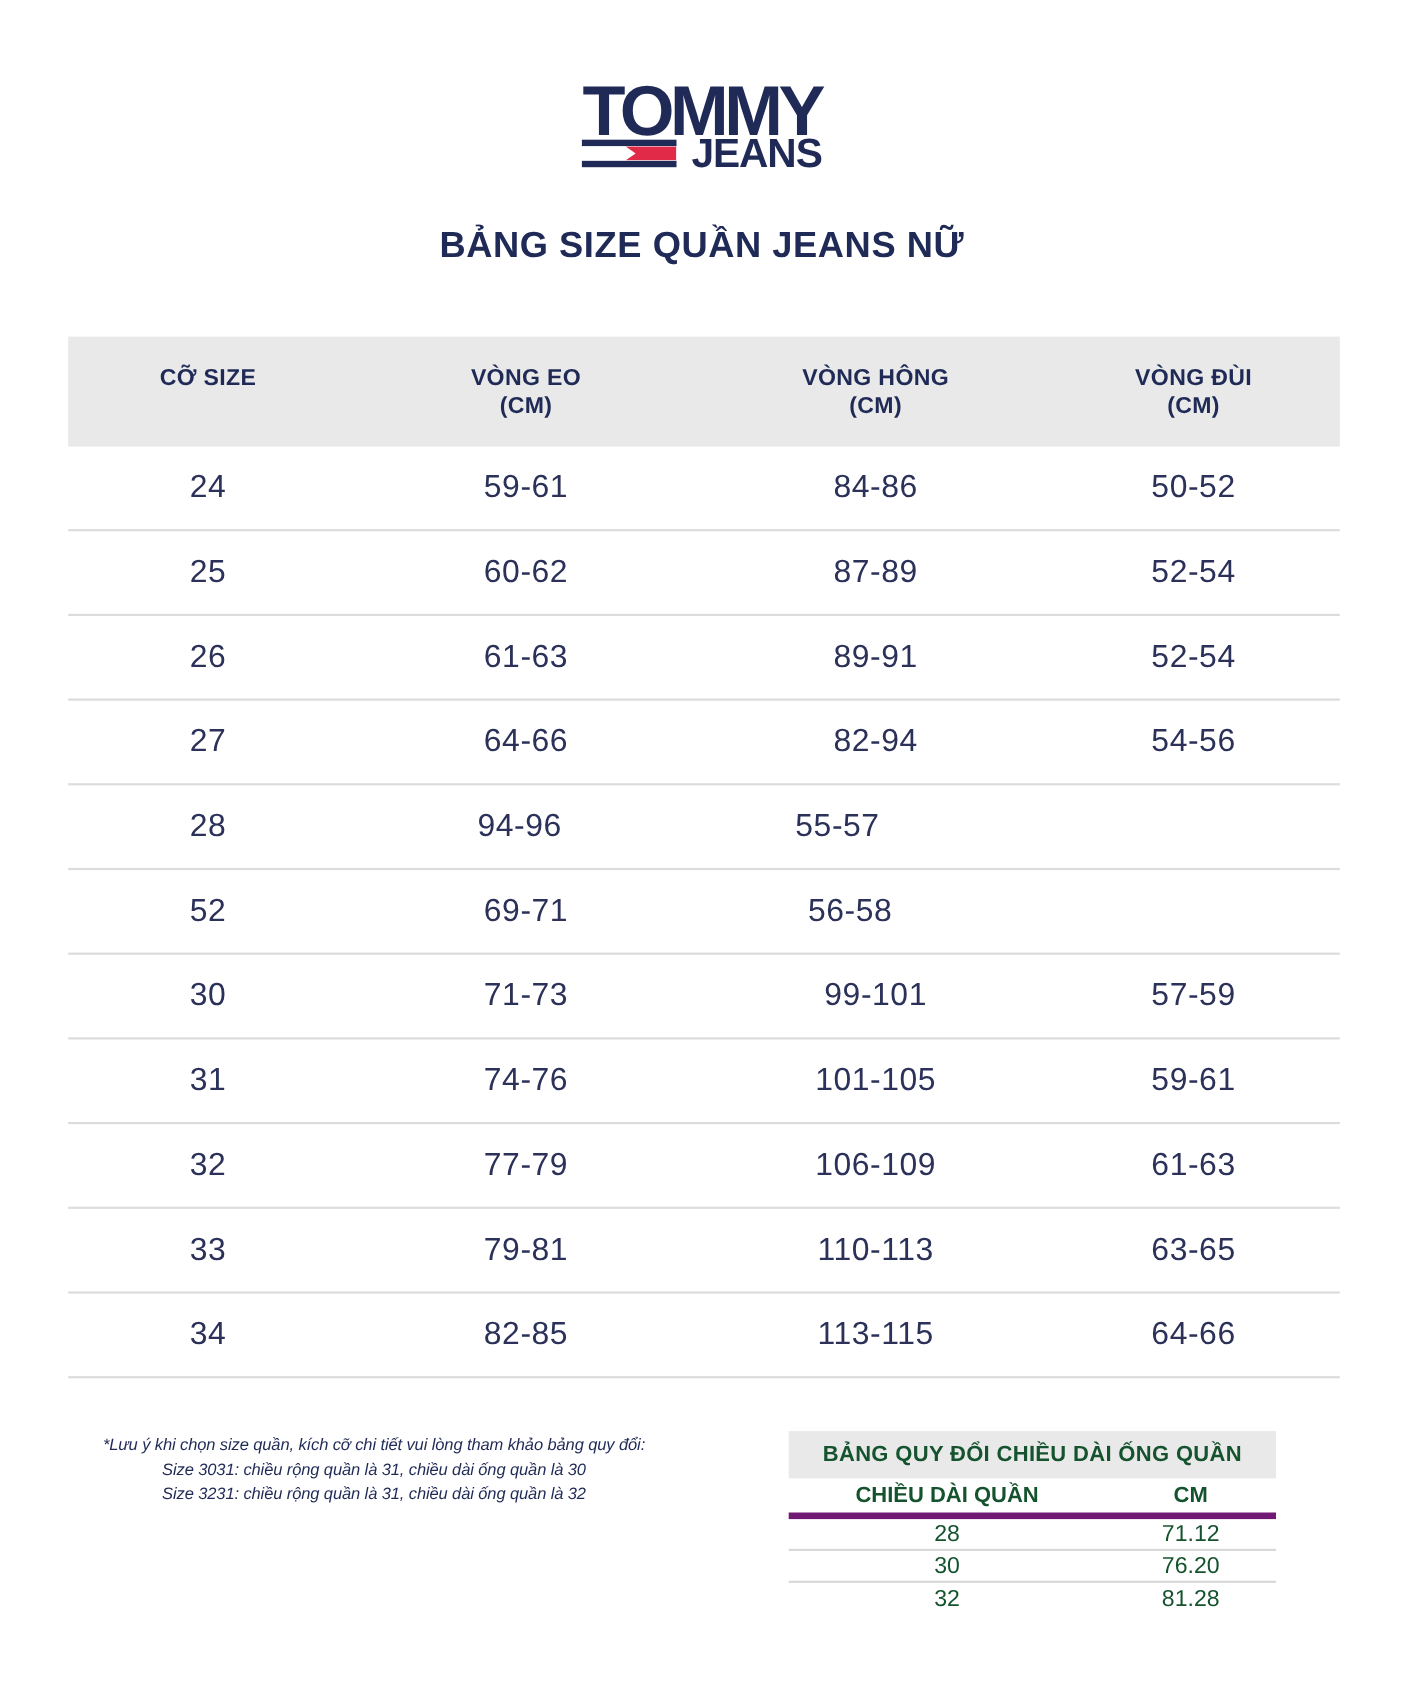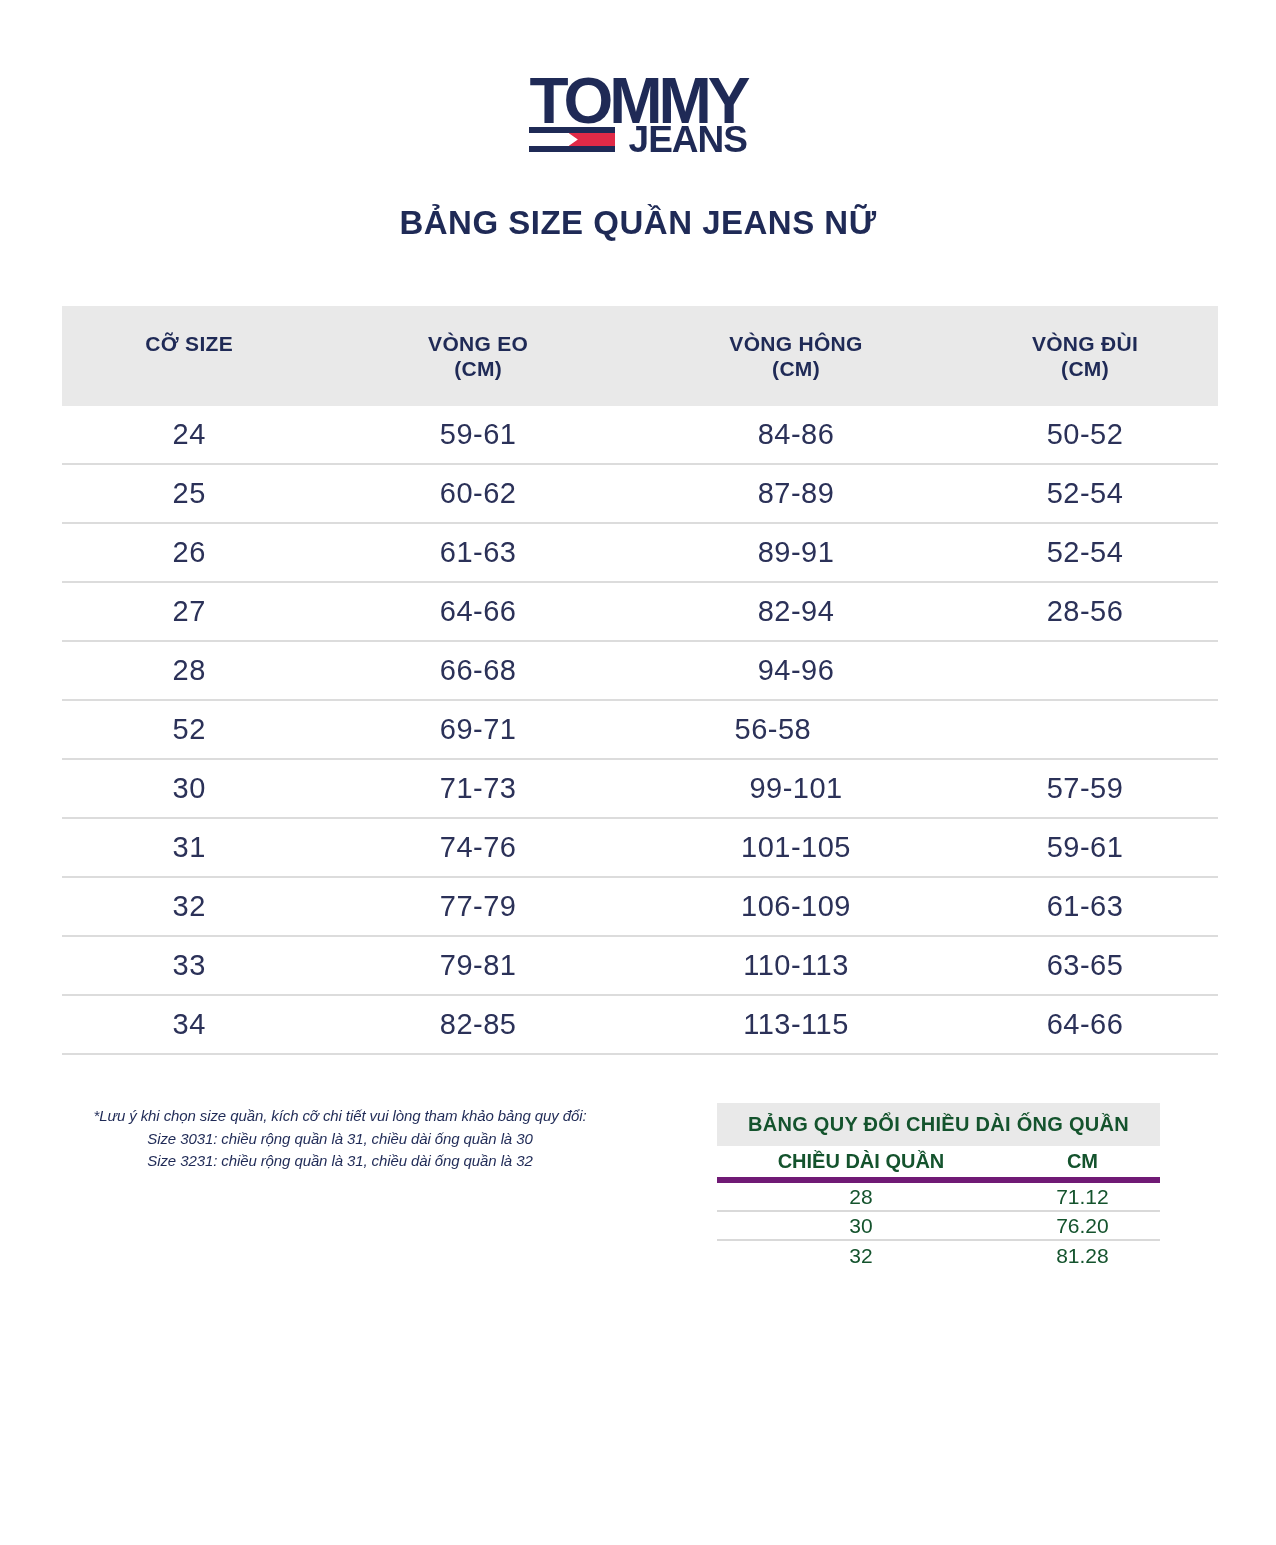--- a/index.html
+++ b/index.html
@@ -26,21 +26,21 @@
   .title{
     margin:52px auto 0;text-align:center;font-size:33px;font-weight:bold;
     letter-spacing:0.5px;line-height:38px;color:#1f2a56;
   }
   
   .size-table{margin:64px 58px 0 62px;}
   .thead{display:flex;background:#e9e9e9;height:100px;align-items:center;}
   .th{text-align:center;font-weight:bold;font-size:21px;line-height:25px;letter-spacing:0.3px;color:#1f2a56;}
   .th-sub{min-height:25px;}
   .c1{width:22%;}.c2{width:28%;}.c3{width:27%;}.c4{width:23%;}
-  .trow{display:flex;height:59px;align-items:center;border-bottom:2px solid #dcdcdc;box-sizing:border-box;}
+  .trow{display:flex;height:77px;align-items:center;border-bottom:2px solid #dcdcdc;box-sizing:border-box;}
   .td{text-align:center;font-size:29px;letter-spacing:0.5px;color:#2b3158;}
   
   .bottom{display:flex;justify-content:space-between;align-items:flex-start;margin:48px 116px 0 90px;}
   .footnote{
     width:500px;text-align:center;font-style:italic;font-size:15px;
     line-height:22.5px;color:#1f2a56;letter-spacing:-0.1px;padding-top:2px;
   }
   .conv{width:443px;color:#14532d;}
   .conv-title{
     background:#e9e9e9;height:43px;line-height:43px;text-align:center;
@@ -112,26 +112,26 @@
       <div class="trow">
         <div class="td c1">26</div>
         <div class="td c2">61-63</div>
         <div class="td c3">89-91</div>
         <div class="td c4">52-54</div>
       </div>
       <div class="trow">
         <div class="td c1">27</div>
         <div class="td c2">64-66</div>
         <div class="td c3">82-94</div>
-        <div class="td c4">28-56</div>
+        <div class="td c4">54-56</div>
       </div>
       <div class="trow">
         <div class="td c1">28</div>
-        <div class="td c2">66-68</div>
         <div class="td c3">94-96</div>
+        <div class="td c4">55-57</div>
       </div>
       <div class="trow">
         <div class="td c1">52</div>
         <div class="td c2">69-71</div>
         <div class="td c4">56-58</div>
       </div>
       <div class="trow">
         <div class="td c1">30</div>
         <div class="td c2">71-73</div>
         <div class="td c3">99-101</div>

